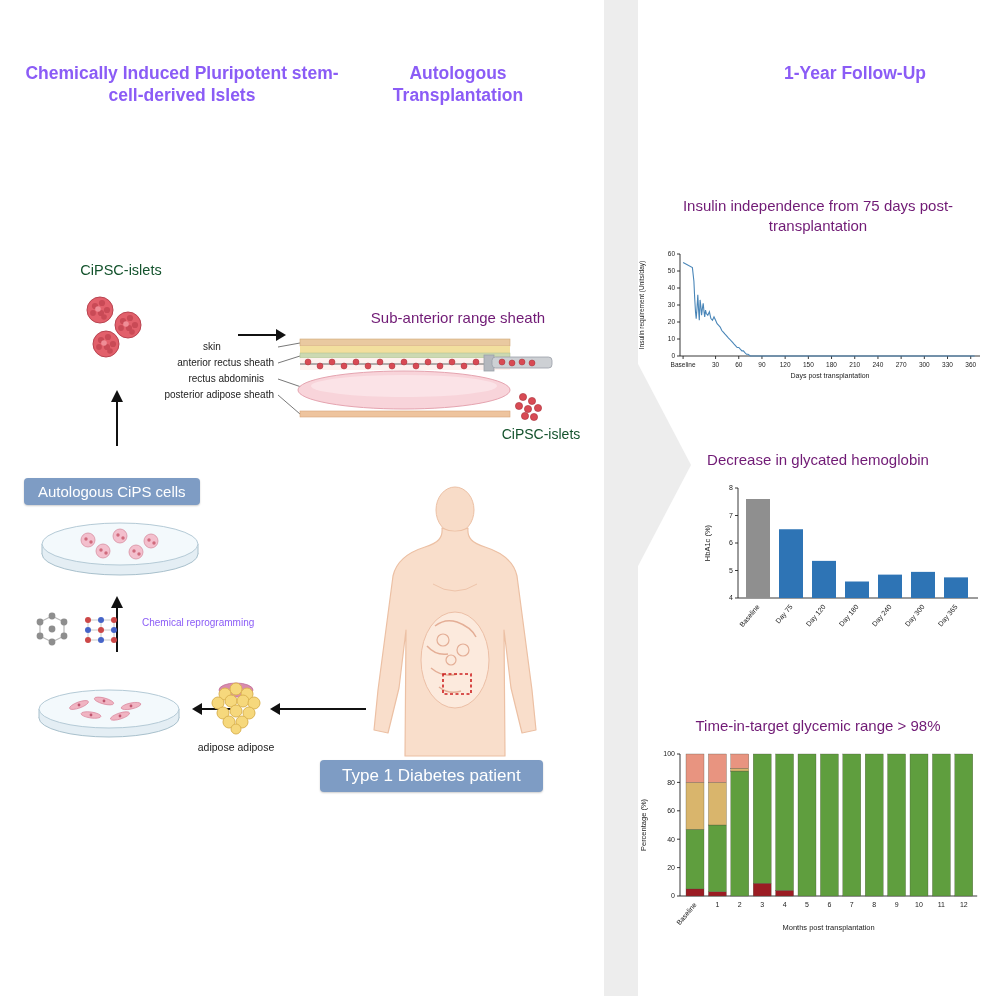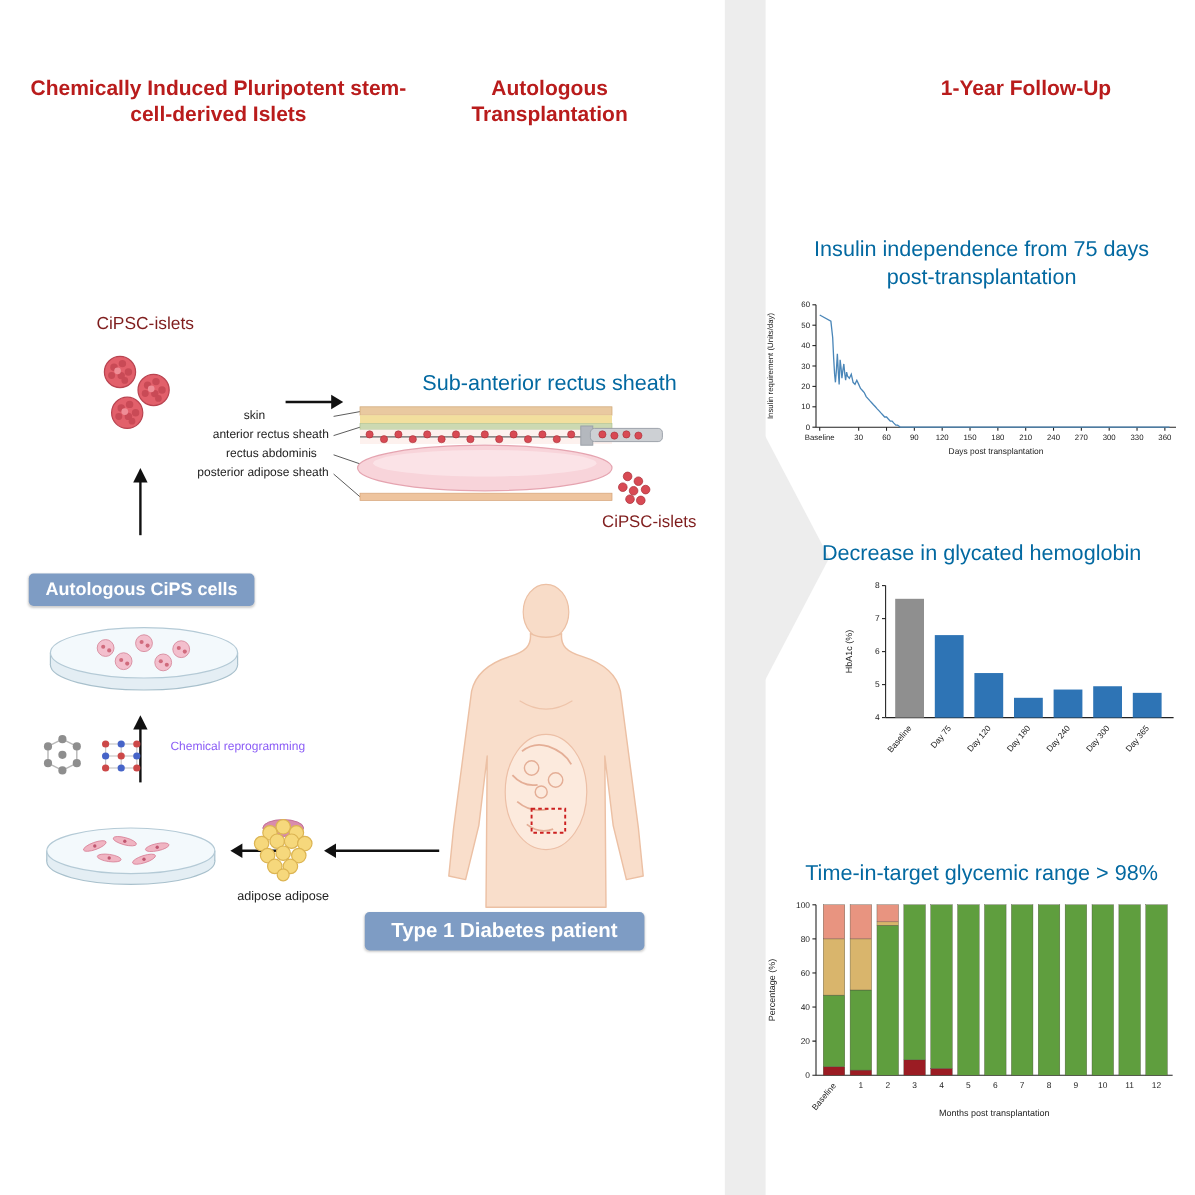--- a/index.html
+++ b/index.html
@@ -1,24 +1,24 @@
 <!DOCTYPE html>
 <html><head>
 <meta charset="utf-8">
 <style>
   *{margin:0;padding:0;box-sizing:border-box}
   html,body{background:#ffffff}
   body{font-family:"Liberation Sans",sans-serif;color:#111}
   #canvas{position:relative;width:996px;height:996px;background:#ffffff;overflow:hidden;margin:0 auto}
   .abs{position:absolute}
-  .title{font-weight:bold;font-size:17.5px;text-align:center;line-height:1.28;color:#b91c1c}
-  .subtitle{font-size:18px;text-align:center;color:#0369a1;line-height:1.32}
-  .badge{display:inline-block;color:#fff;font-weight:bold;border-radius:4px;padding:5px 14px;font-size:15px;box-shadow:0 1px 2px rgba(0,0,0,.2);white-space:nowrap}
+  .title{font-weight:bold;font-size:17.5px;text-align:center;line-height:1.28;color:#8b5cf6}
+  .subtitle{font-size:15px;text-align:center;color:#701a75;line-height:1.32}
+  .badge{display:inline-block;color:#fff;font-weight:normal;border-radius:4px;padding:5px 14px;font-size:15px;box-shadow:0 1px 2px rgba(0,0,0,.2);white-space:nowrap}
   .badge.large{font-size:17px;padding:6px 22px}
-  .small-label{font-size:14.5px;color:#7f1d1d;text-align:center}
+  .small-label{font-size:14.5px;color:#14532d;text-align:center}
   .tiny-label{font-size:10px;color:#222;line-height:1.1}
   .chem-label{font-size:10px;color:#8b5cf6;line-height:1.45}
   svg{overflow:visible}
   svg text{font-family:"Liberation Sans",sans-serif;fill:#222}
 </style>
 </head>
 <body>
 
 <div id="canvas">
 
@@ -192,21 +192,21 @@
     </g>
   </svg>
 
   <div class="abs tiny-label" style="left:194px;top:742px;width:84px;text-align:center;font-size:10.5px">adipose adipose</div>
 
   <svg class="abs" style="left:268px;top:702px" width="100" height="14">
     <line x1="98" y1="7" x2="10" y2="7" stroke="#111" stroke-width="2"></line>
       <polygon points="12,1 12,13 2,7" fill="#111"></polygon>
   </svg>
 
-  <div class="abs subtitle" style="left:348px;top:308px;width:220px">Sub-anterior rectus sheath</div>
+  <div class="abs subtitle" style="left:348px;top:308px;width:220px">Sub-anterior range sheath</div>
 
   <svg class="abs" style="left:236px;top:328px" width="54" height="14">
     <line x1="2" y1="7" x2="42" y2="7" stroke="#111" stroke-width="2"></line>
       <polygon points="40,1 40,13 50,7" fill="#111"></polygon>
   </svg>
 
   <div class="abs tiny-label" style="left:150px;top:341px;width:124px;text-align:center">skin</div>
   <div class="abs tiny-label" style="left:150px;top:357px;width:124px;text-align:right">anterior rectus sheath</div>
   <div class="abs tiny-label" style="left:140px;top:373px;width:124px;text-align:right">rectus abdominis</div>
   <div class="abs tiny-label" style="left:150px;top:389px;width:124px;text-align:right">posterior adipose sheath</div>
@@ -269,21 +269,21 @@
     <path d="M87,44 C88,54 83,59 70,63 C51,69 41,78 38,92 L23,206 L19,246 L33,249 L44,204 L51,146 L50,272 L150,272 L149,146 L156,204 L167,249 L181,246 L177,206 L162,92 C159,78 149,69 130,63 C117,59 112,54 113,44 C105,48 95,48 87,44 Z" fill="#f9decb" stroke="#ecc0a4" stroke-width="1.2" stroke-linejoin="round"></path>
     <path d="M78,100 q22,14 44,0" fill="none" stroke="#eec4aa" stroke-width="1"></path>
     <ellipse cx="100" cy="176" rx="34" ry="48" fill="#fceadd" stroke="#ecbfa6" stroke-width="1"></ellipse>
     <path d="M80,142 q10,-8 22,-4 q14,5 19,15 M72,162 q9,10 21,8 M76,184 q12,10 26,6 M84,203 q10,8 22,4" fill="none" stroke="#e4ae96" stroke-width="1.5"></path>
     <circle cx="88" cy="156" r="6" fill="none" stroke="#e4ae96" stroke-width="1.2"></circle>
     <circle cx="108" cy="166" r="6" fill="none" stroke="#e4ae96" stroke-width="1.2"></circle>
     <circle cx="96" cy="176" r="5" fill="none" stroke="#e4ae96" stroke-width="1.2"></circle>
     <rect x="88" y="190" width="28" height="20" fill="none" stroke="#cc2020" stroke-width="1.6" stroke-dasharray="3,2.5"></rect>
   </svg>
 
-  <div class="abs badge large" style="left: 304px; top: 760px; background: rgb(126, 156, 196);">Type 1 Diabetes patient</div>
+  <div class="abs badge large" style="left: 320px; top: 760px; background: rgb(126, 156, 196);">Type 1 Diabetes patient</div>
 
   <div class="abs subtitle" style="left:668px;top:196px;width:300px">Insulin independence from 75 days post-transplantation</div>
   <svg id="chart-line" class="abs" style="left:632px;top:246px" width="356" height="150">
       <line x1="48" y1="110" x2="348" y2="110" stroke="#222" stroke-width="0.9"></line>
       <line x1="48" y1="8" x2="48" y2="110" stroke="#222" stroke-width="0.9"></line>
       <line x1="45" y1="110" x2="48" y2="110" stroke="#222" stroke-width="0.9"></line>
       <text x="43" y="112.2" text-anchor="end" font-size="6.5">0</text>
       <line x1="45" y1="93" x2="48" y2="93" stroke="#222" stroke-width="0.9"></line>
       <text x="43" y="95.2" text-anchor="end" font-size="6.5">10</text>
       <line x1="45" y1="76" x2="48" y2="76" stroke="#222" stroke-width="0.9"></line>

